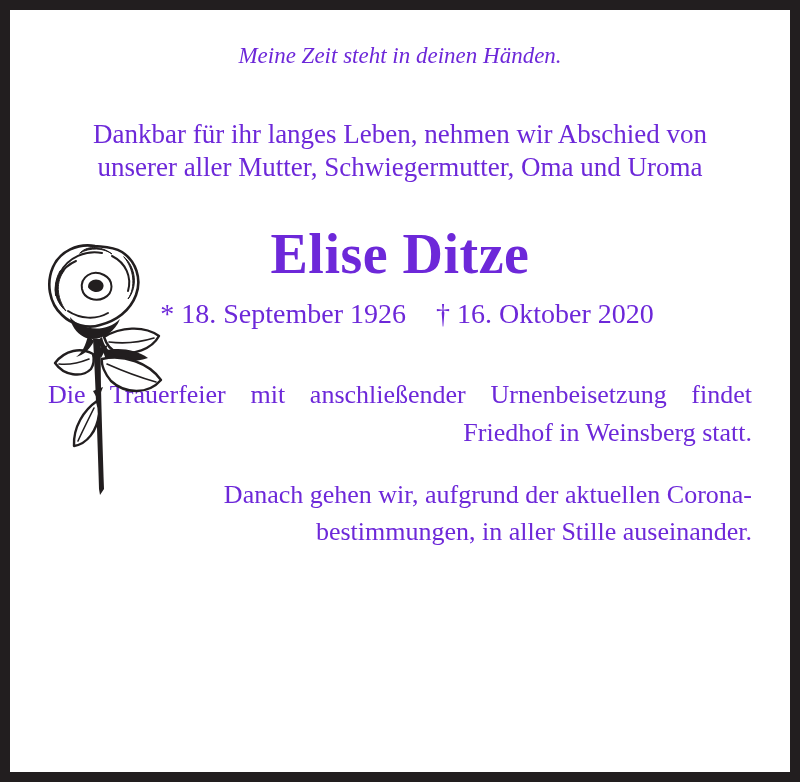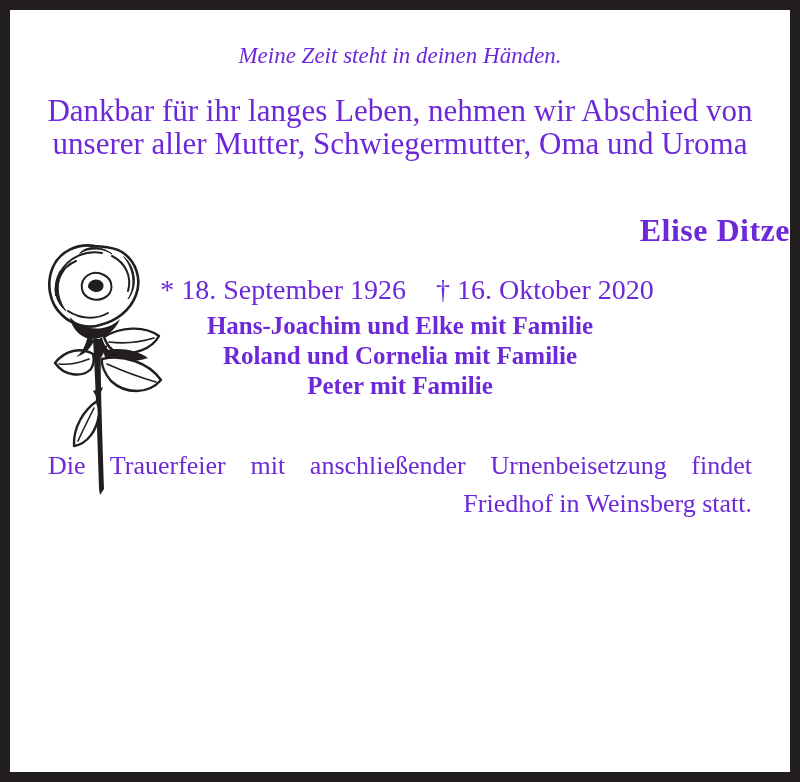--- a/index.html
+++ b/index.html
@@ -21,31 +21,31 @@
   .nowrap { white-space: nowrap; }
 
   .motto {
     margin-top: 32px;
     font-size: 23px;
     line-height: 28px;
     font-style: italic;
     text-align: center;
   }
   .intro {
-    margin-top: 24px;
-    font-size: 31px;
+    margin-top: 48px;
+    font-size: 27px;
     line-height: 33px;
     text-align: center;
   }
   .name {
     margin: 44px 0 17px 0;
-    font-size: 32px;
+    font-size: 56px;
     line-height: 52px;
     font-weight: bold;
-    text-align: right;
+    text-align: center;
     letter-spacing: 0.5px;
   }
   .dates {
     margin-top: 17px;
     font-size: 28px;
     line-height: 33px;
     text-align: center;
     padding-left: 14px;
   }
   .dates .death { margin-left: 30px; }
@@ -96,31 +96,30 @@
     <div class="nowrap">unserer aller Mutter, Schwiegermutter, Oma und Uroma</div>
   </div>
 
   <h1 class="name nowrap">Elise Ditze</h1>
 
   <div class="dates nowrap">
     <span>* 18. September 1926</span><span class="death">† 16. Oktober 2020</span>
   </div>
 
 
-  <div class="mourners">
-    <div class="nowrap">Hans-Joachim und Elke mit Familie</div>
-    <div class="nowrap">Roland und Cornelia mit Familie</div>
-    <div class="nowrap">Peter mit Familie</div>
-  </div>
 
   <div class="para ceremony">
     <div class="jline">Die Trauerfeier mit anschließender Urnenbeisetzung findet</div>
     <div class="lline">Friedhof in Weinsberg statt.</div>
   </div>
 
+  <div class="para closing">
+    <div class="lline">Danach gehen wir, aufgrund der aktuellen Corona-</div>
+    <div class="lline">bestimmungen, in aller Stille auseinander.</div>
+  </div>
 
   <div class="rose">
     <svg viewBox="0 0 130 262" xmlns="http://www.w3.org/2000/svg" aria-hidden="true">
 
       <path d="M53,96 C55,130 57,180 59,246 L60,252 L64,246 C62,180 60,130 61,96 Z" fill="#221e1f" stroke="none"></path>
 
       <path d="M64,94 C80,84 104,82 119,93 C112,106 93,113 77,109 C70,107 66,100 64,94 Z" fill="#ffffff" stroke="#221e1f" stroke-width="2.4"></path>
       <path d="M69,99 C85,101 101,99 114,95" fill="none" stroke="#221e1f" stroke-width="1.6"></path>
 
       <path d="M63,108 C78,104 95,106 108,115 C93,120 76,119 65,114 Z" fill="#221e1f" stroke="none"></path>

